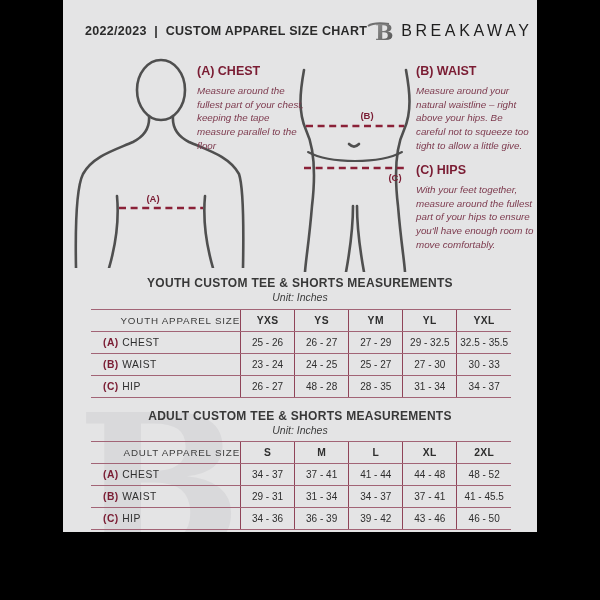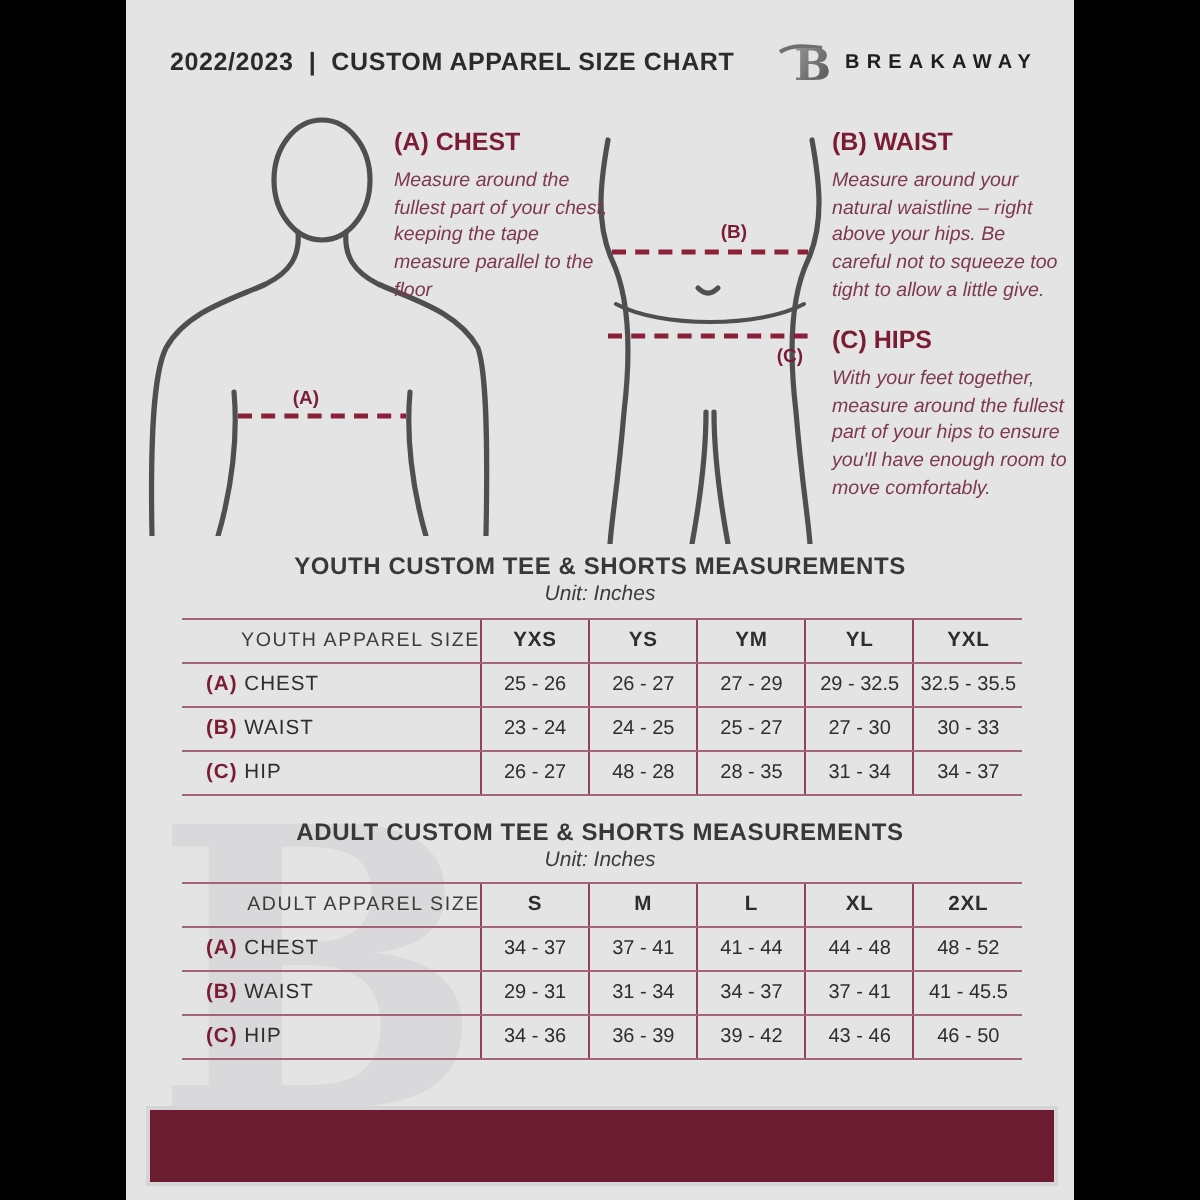--- a/index.html
+++ b/index.html
@@ -1,27 +1,27 @@
 <!DOCTYPE html>
 <html><head>
 <meta charset="utf-8">
 <style>
   html,body{margin:0;padding:0;}
   body{width:600px;height:600px;background:#000;overflow:hidden;
        font-family:"Liberation Sans",sans-serif;}
-  .page{position:relative;width:474px;height:600px;margin:0 auto;
+  .page{position:relative;width:474px;height:532px;margin:0 auto;
         background:#e4e4e5;overflow:hidden;}
 
   
   .header{position:absolute;top:16px;left:22px;right:18px;height:30px;
           display:flex;justify-content:space-between;align-items:center;z-index:3;}
   .header-title{font-weight:bold;font-size:12.5px;letter-spacing:.3px;
                 color:#2b2b2b;white-space:pre;}
   .brand{display:flex;align-items:center;gap:6px;}
-  .brand-name{font-weight:bold;font-size:10px;letter-spacing:3.6px;color:#1e1e1e;}
+  .brand-name{font-weight:normal;font-size:16px;letter-spacing:3.6px;color:#1e1e1e;}
 
   
   .fig{position:absolute;z-index:1;}
   .fig-torso{left:10px;top:56px;}
   .fig-lower{left:229px;top:56px;}
   .guide{position:absolute;z-index:2;}
   .guide-chest{left:134px;top:64px;width:110px;}
   .guide-waist{left:353px;top:64px;width:118px;}
   .guide-hips{left:353px;top:163px;width:118px;}
   .guide-heading{font-size:12.5px;font-weight:bold;color:#7a1c33;margin:0 0 6px 0;}

